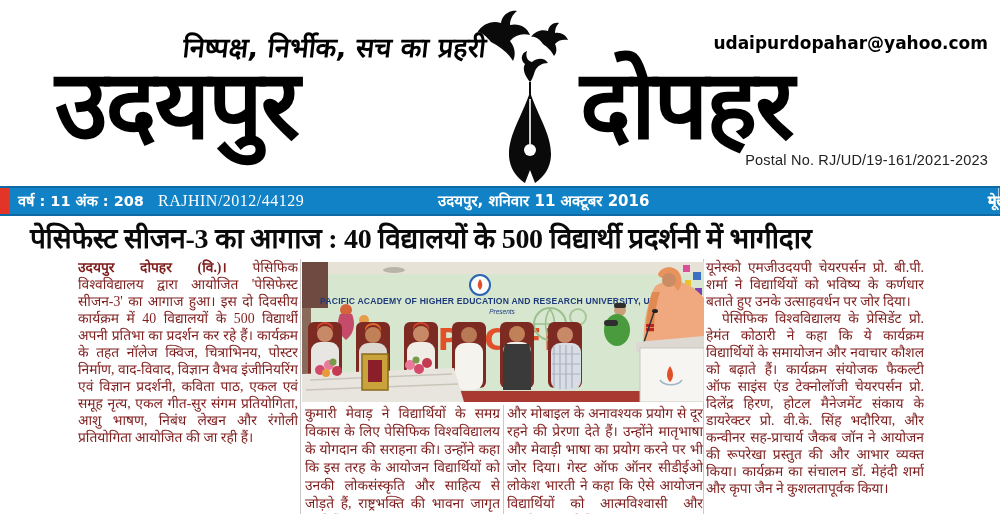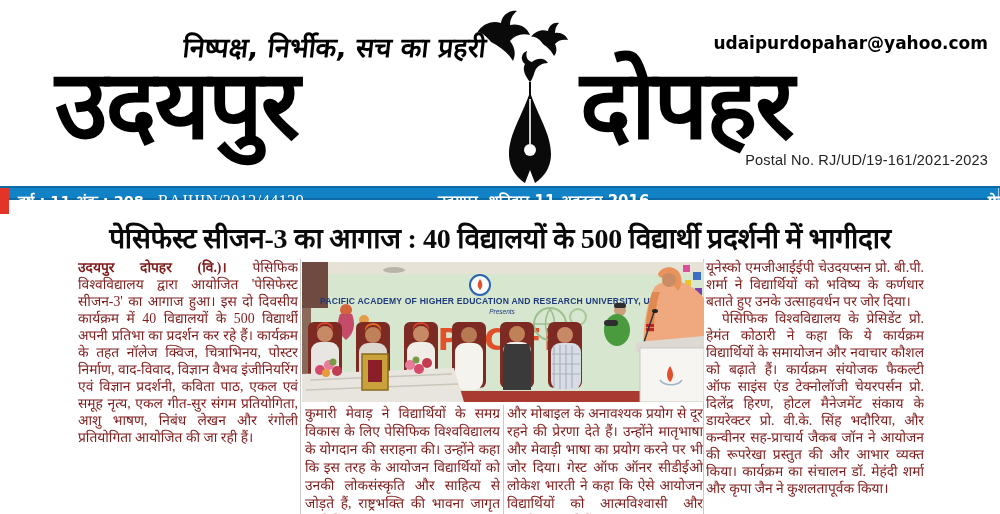--- a/index.html
+++ b/index.html
@@ -23,36 +23,36 @@
   }
   .mast-left{left:55px;}
   .mast-right{left:580px;}
   .pen-wrap{position:absolute;left:477px;top:4px;width:106px;height:180px;}
   .postal{
     position:absolute;right:12px;top:152px;font-family:"Liberation Sans","DejaVu Sans",sans-serif;
     font-size:14.5px;color:#222;letter-spacing:.2px;
   }
   
   .infobar{
-    position:absolute;left:0;top:186px;width:1000px;height:14px;background:#1182c5;
+    position:absolute;left:0;top:186px;width:1000px;height:30px;background:#1182c5;
     border-top:2px solid #0d6aa5;border-bottom:2px solid #0d6aa5;box-sizing:border-box;
     font-family:"DejaVu Sans","Liberation Sans",sans-serif;color:#fff;
   }
   .infobar .stripe{position:absolute;left:0;top:0;width:9px;height:26px;background:#e23427;}
   .infobar span{position:absolute;top:0;line-height:26px;white-space:nowrap;}
   .ib-year{left:18px;font-size:14.5px;font-weight:bold;}
   .ib-rni{left:158px;font-size:16px;font-family:Liberation Serif, serif;font-weight:400;letter-spacing:.5px;}
   .ib-date{left:438px;font-size:15px;font-weight:bold;}
   .ib-right{position:absolute;right:12px;top:0;height:26px;display:flex;align-items:center;gap:0;}
   .ib-price{font-size:14.5px;font-weight:bold;white-space:nowrap;}
   .ib-sep{width:1px;height:16px;background:rgba(255,255,255,.65);margin:0 10px;}
   .ib-pages{font-size:14.5px;font-weight:bold;white-space:nowrap;}
   
   .headline{
-    position:absolute;left:30px;top:221px;width:940px;text-align:center;
+    position:absolute;left:30px;top:221px;width:940px;text-align:left;
     font-weight:bold;font-size:28px;line-height:36px;color:#0a0a0a;letter-spacing:-.3px;white-space:nowrap;
   }
   
   .bodycol{
     position:absolute;text-align:justify;font-size:13.8px;line-height:17px;color:#7f1d1d;
   }
   .bodycol p{margin:0;}
   .bodycol .indent{text-indent:16px;}
   .col1{left:78px;top:259px;width:220px;height:255px;overflow:hidden;}
   .col2{left:305px;top:405px;width:195px;line-height:18px;height:109px;overflow:hidden;}
@@ -119,21 +119,21 @@
 
   <div class="bodycol col2">
     <p>कुमारी मेवाड़ ने विद्यार्थियों के समग्र विकास के लिए पेसिफिक विश्वविद्यालय के योगदान की सराहना की। उन्होंने कहा कि इस तरह के आयोजन विद्यार्थियों को उनकी लोकसंस्कृति और साहित्य से जोड़ते हैं, राष्ट्रभक्ति की भावना जागृत करते हैं</p>
   </div>
 
   <div class="bodycol col3">
     <p>और मोबाइल के अनावश्यक प्रयोग से दूर रहने की प्रेरणा देते हैं। उन्होंने मातृभाषा और मेवाड़ी भाषा का प्रयोग करने पर भी जोर दिया। गेस्ट ऑफ ऑनर सीडीईओ लोकेश भारती ने कहा कि ऐसे आयोजन विद्यार्थियों को आत्मविश्वासी और ऊर्जावान बनाते हैं।</p>
   </div>
 
   <div class="bodycol col4">
-    <p>यूनेस्को एमजीआईईपी चेउदयप्सन प्रो. बी.पी. शर्मा ने विद्यार्थियों को भविष्य के कर्णधार बताते हुए उनके उत्साहवर्धन पर जोर दिया।</p>
+    <p>यूनेस्को एमजीउदयपी चेयरपर्सन प्रो. बी.पी. शर्मा ने विद्यार्थियों को भविष्य के कर्णधार बताते हुए उनके उत्साहवर्धन पर जोर दिया।</p>
     <p class="indent">पेसिफिक विश्वविद्यालय के प्रेसिडेंट प्रो. हेमंत कोठारी ने कहा कि ये कार्यक्रम विद्यार्थियों के समायोजन और नवाचार कौशल को बढ़ाते हैं। कार्यक्रम संयोजक फैकल्टी ऑफ साइंस एंड टेक्नोलॉजी चेयरपर्सन प्रो. दिलेंद्र हिरण, होटल मैनेजमेंट संकाय के डायरेक्टर प्रो. वी.के. सिंह भदौरिया, और कन्वीनर सह-प्राचार्य जैकब जॉन ने आयोजन की रूपरेखा प्रस्तुत की और आभार व्यक्त किया। कार्यक्रम का संचालन डॉ. मेहंदी शर्मा और कृपा जैन ने कुशलतापूर्वक किया।</p>
   </div>
 
   <div class="photo">
     <svg width="402" height="140" viewBox="0 0 402 140" xmlns="http://www.w3.org/2000/svg">
 
       <rect x="0" y="0" width="402" height="140" fill="#d7e7cf"></rect>
       <rect x="0" y="0" width="402" height="12" fill="#e7e2d6"></rect>
       <ellipse cx="92" cy="8" rx="11" ry="3" fill="#b9b4a8"></ellipse>
       <rect x="0" y="0" width="26" height="46" fill="#6e4a41"></rect>

